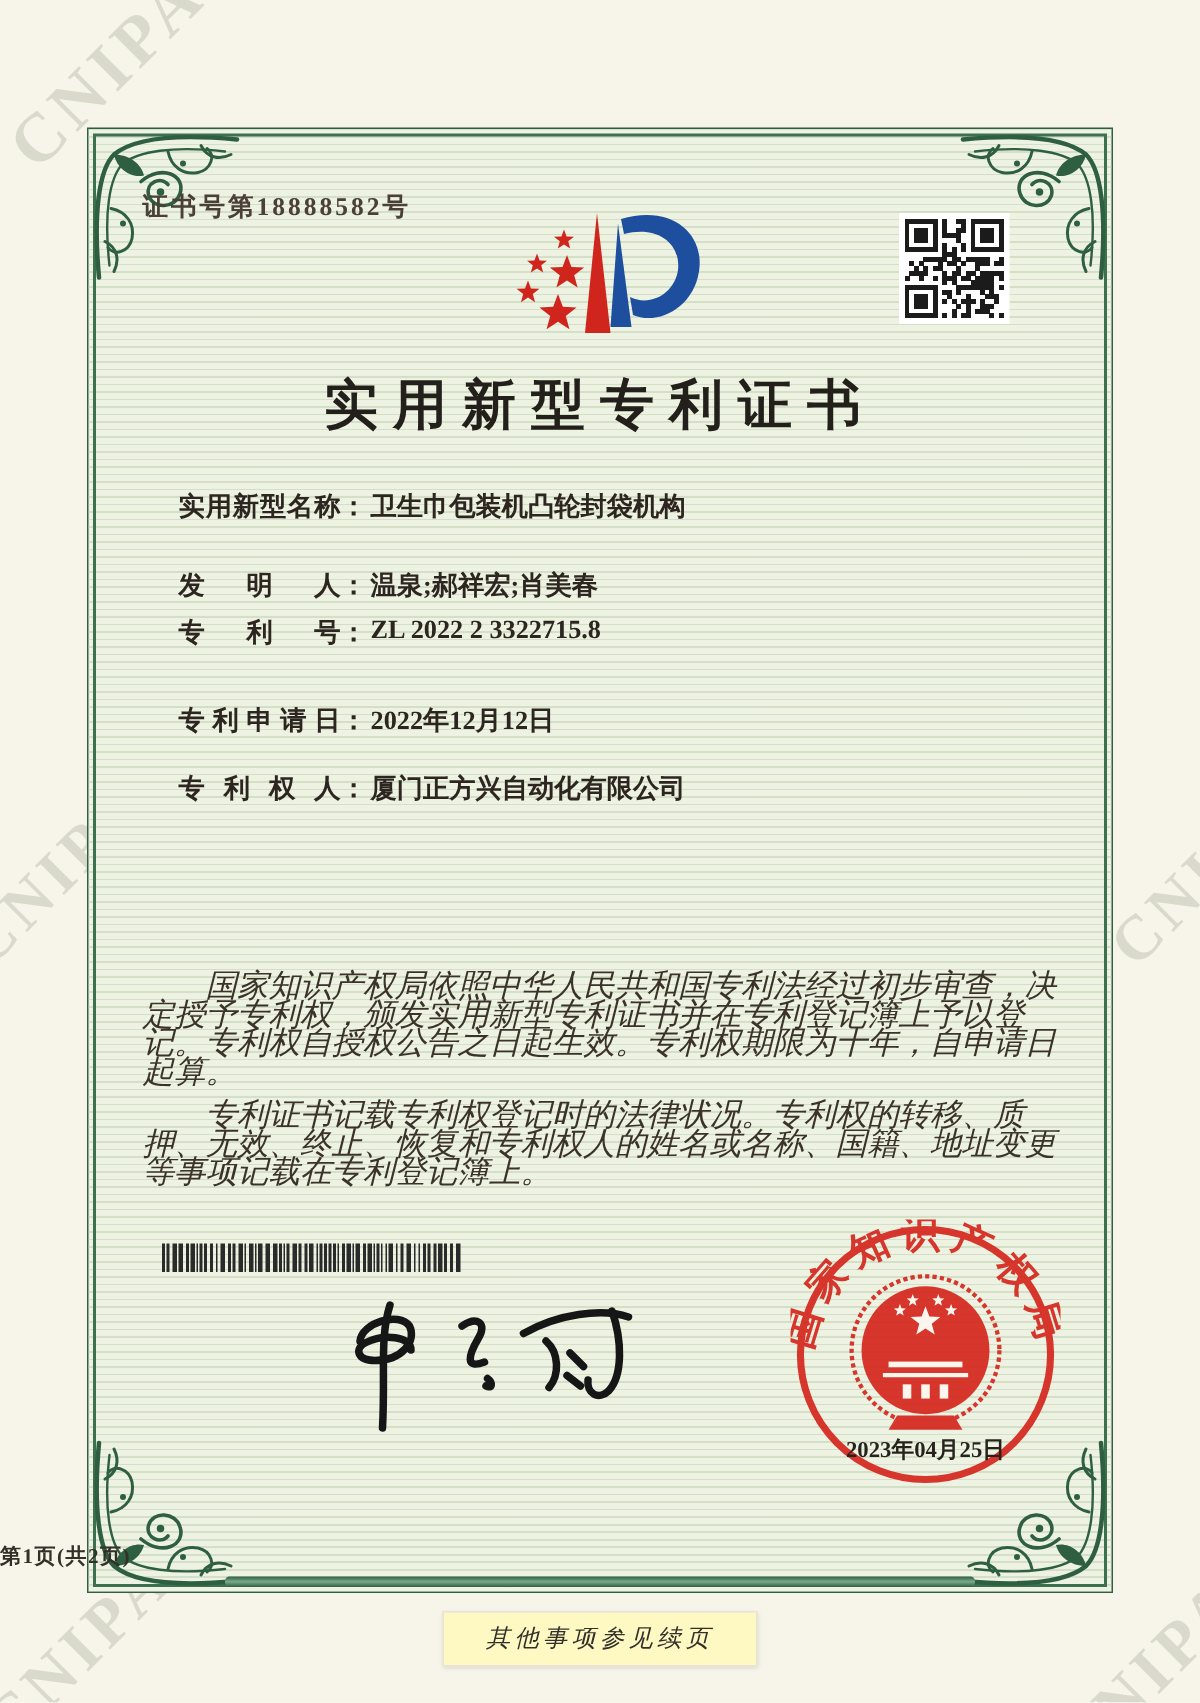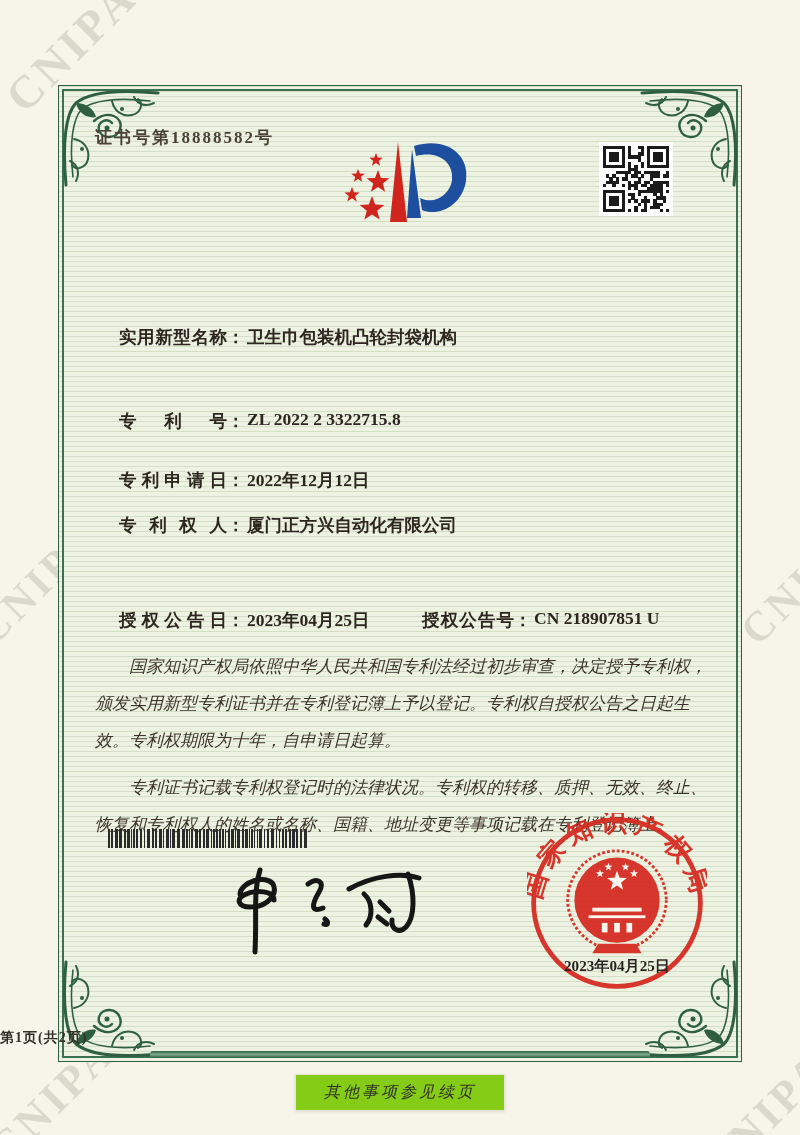--- a/index.html
+++ b/index.html
@@ -31,40 +31,40 @@
   .rows{position:absolute;left:95px;top:325px;width:618px;height:320px;margin-left:24px;}
   .row{position:absolute;left:0;width:618px;height:30px;font-size:17.5px;font-weight:600;color:#2d2620;white-space:nowrap;}
   .flabel{display:inline-block;width:108px;text-align:justify;text-align-last:justify;vertical-align:top;}
   .fcolon{display:inline-block;width:20px;vertical-align:top;}
   .fvalue{vertical-align:top;}
   .pair2{position:absolute;left:303px;top:0;}
   .flabel2{display:inline-block;width:92px;text-align:justify;text-align-last:justify;vertical-align:top;}
 
   
   .paras{position:absolute;left:95px;top:648px;width:616px;color:#3b332a;}
-  .paras p{margin:0 0 10px 0;font-size:17px;line-height:37px;text-indent:2em;
+  .paras p{margin:0 0 10px 0;font-size:21px;line-height:19px;text-indent:2em;
            font-style:italic;font-family:"Liberation Serif","DejaVu Serif",serif;}
 
   
   .barcode{position:absolute;left:108px;top:829px;width:207px;height:19px;display:flex;align-items:stretch;}
   .barcode span{display:block;height:100%;background:#2a2a2a;}
 
   
   .signer{position:absolute;left:105px;top:892px;font-size:17px;font-weight:bold;color:#23201c;}
   .signer div{margin-bottom:9px;letter-spacing:2px;}
   .sig{position:absolute;left:222px;top:858px;width:212px;height:102px;}
 
   
   .seal{position:absolute;left:527px;top:813px;width:180px;height:180px;opacity:.93;}
 
   
   .pagenum{position:absolute;left:0;top:1029px;width:100%;text-align:left;
            font-size:14px;font-weight:bold;color:#33302a;letter-spacing:1px;}
   .notebox{position:absolute;left:50%;top:1074px;transform:translateX(-50%);
-           background:#84cc16;border:1px solid #e6e2d6;box-shadow:0 1px 3px rgba(0,0,0,.12);
+           background:#fef9c3;border:1px solid #e6e2d6;box-shadow:0 1px 3px rgba(0,0,0,.12);
            padding:7px 28px;font-size:16px;font-style:italic;color:#33302a;letter-spacing:3px;white-space:nowrap;}
 </style>
 </head>
 <body>
 
 <div class="page">
 
   <span class="wm" style="left:-10px;top:20px;font-size:46px;">CNIPA</span>
   <span class="wm" style="left:492px;top:372px;font-size:42px;color:rgba(160,175,145,.30);">CNIPA</span>
   <span class="wm" style="left:-38px;top:560px;font-size:42px;">CNIPA</span>
@@ -261,39 +261,37 @@
       <rect x="7.142857142857142" y="7.142857142857142" width="15.714285714285714" height="15.714285714285714" fill="#ffffff"></rect>
       <rect x="10.285714285714285" y="10.285714285714285" width="9.428571428571429" height="9.428571428571429" fill="#1b1b1b"></rect>
       <rect x="48" y="4" width="22" height="22" fill="#1b1b1b"></rect>
       <rect x="51.14285714285714" y="7.142857142857142" width="15.714285714285714" height="15.714285714285714" fill="#ffffff"></rect>
       <rect x="54.285714285714285" y="10.285714285714285" width="9.428571428571429" height="9.428571428571429" fill="#1b1b1b"></rect>
       <rect x="4" y="48" width="22" height="22" fill="#1b1b1b"></rect>
       <rect x="7.142857142857142" y="51.14285714285714" width="15.714285714285714" height="15.714285714285714" fill="#ffffff"></rect>
       <rect x="10.285714285714285" y="54.285714285714285" width="9.428571428571429" height="9.428571428571429" fill="#1b1b1b"></rect>
     </svg>
 
+  <div class="title">实用新型专利证书</div>
 
   <div class="rows">
     <div class="row" style="top:0">
       <span class="flabel">实用新型名称</span><span class="fcolon">：</span><span class="fvalue">卫生巾包装机凸轮封袋机构</span>
     </div>
+    <div class="row" style="top:53px">
+      <span class="flabel">发明人</span><span class="fcolon">：</span><span class="fvalue">温泉;郝祥宏;肖美春</span>
+    </div>
     <div class="row" style="top:84px">
       <span class="flabel">专利号</span><span class="fcolon">：</span><span class="fvalue">ZL 2022 2 3322715.8</span>
     </div>
     <div class="row" style="top:143px">
       <span class="flabel">专利申请日</span><span class="fcolon">：</span><span class="fvalue">2022年12月12日</span>
     </div>
     <div class="row" style="top:188px">
       <span class="flabel">专利权人</span><span class="fcolon">：</span><span class="fvalue">厦门正方兴自动化有限公司</span>
-    </div>
-    <div class="row" style="top:283px">
-      <span class="flabel">授权公告日</span><span class="fcolon">：</span><span class="fvalue">2023年04月25日</span>
-      <span class="pair2">
-        <span class="flabel2">授权公告号</span><span class="fcolon">：</span><span class="fvalue">CN 218907851 U</span>
-      </span>
     </div>
   </div>
 
   <div class="paras">
     <p>国家知识产权局依照中华人民共和国专利法经过初步审查，决定授予专利权，颁发实用新型专利证书并在专利登记簿上予以登记。专利权自授权公告之日起生效。专利权期限为十年，自申请日起算。</p>
     <p>专利证书记载专利权登记时的法律状况。专利权的转移、质押、无效、终止、恢复和专利权人的姓名或名称、国籍、地址变更等事项记载在专利登记簿上。</p>
   </div>
 
   <div class="barcode" id="barcode">
       <span style="width: 2px; margin-right: 1px;"></span>

